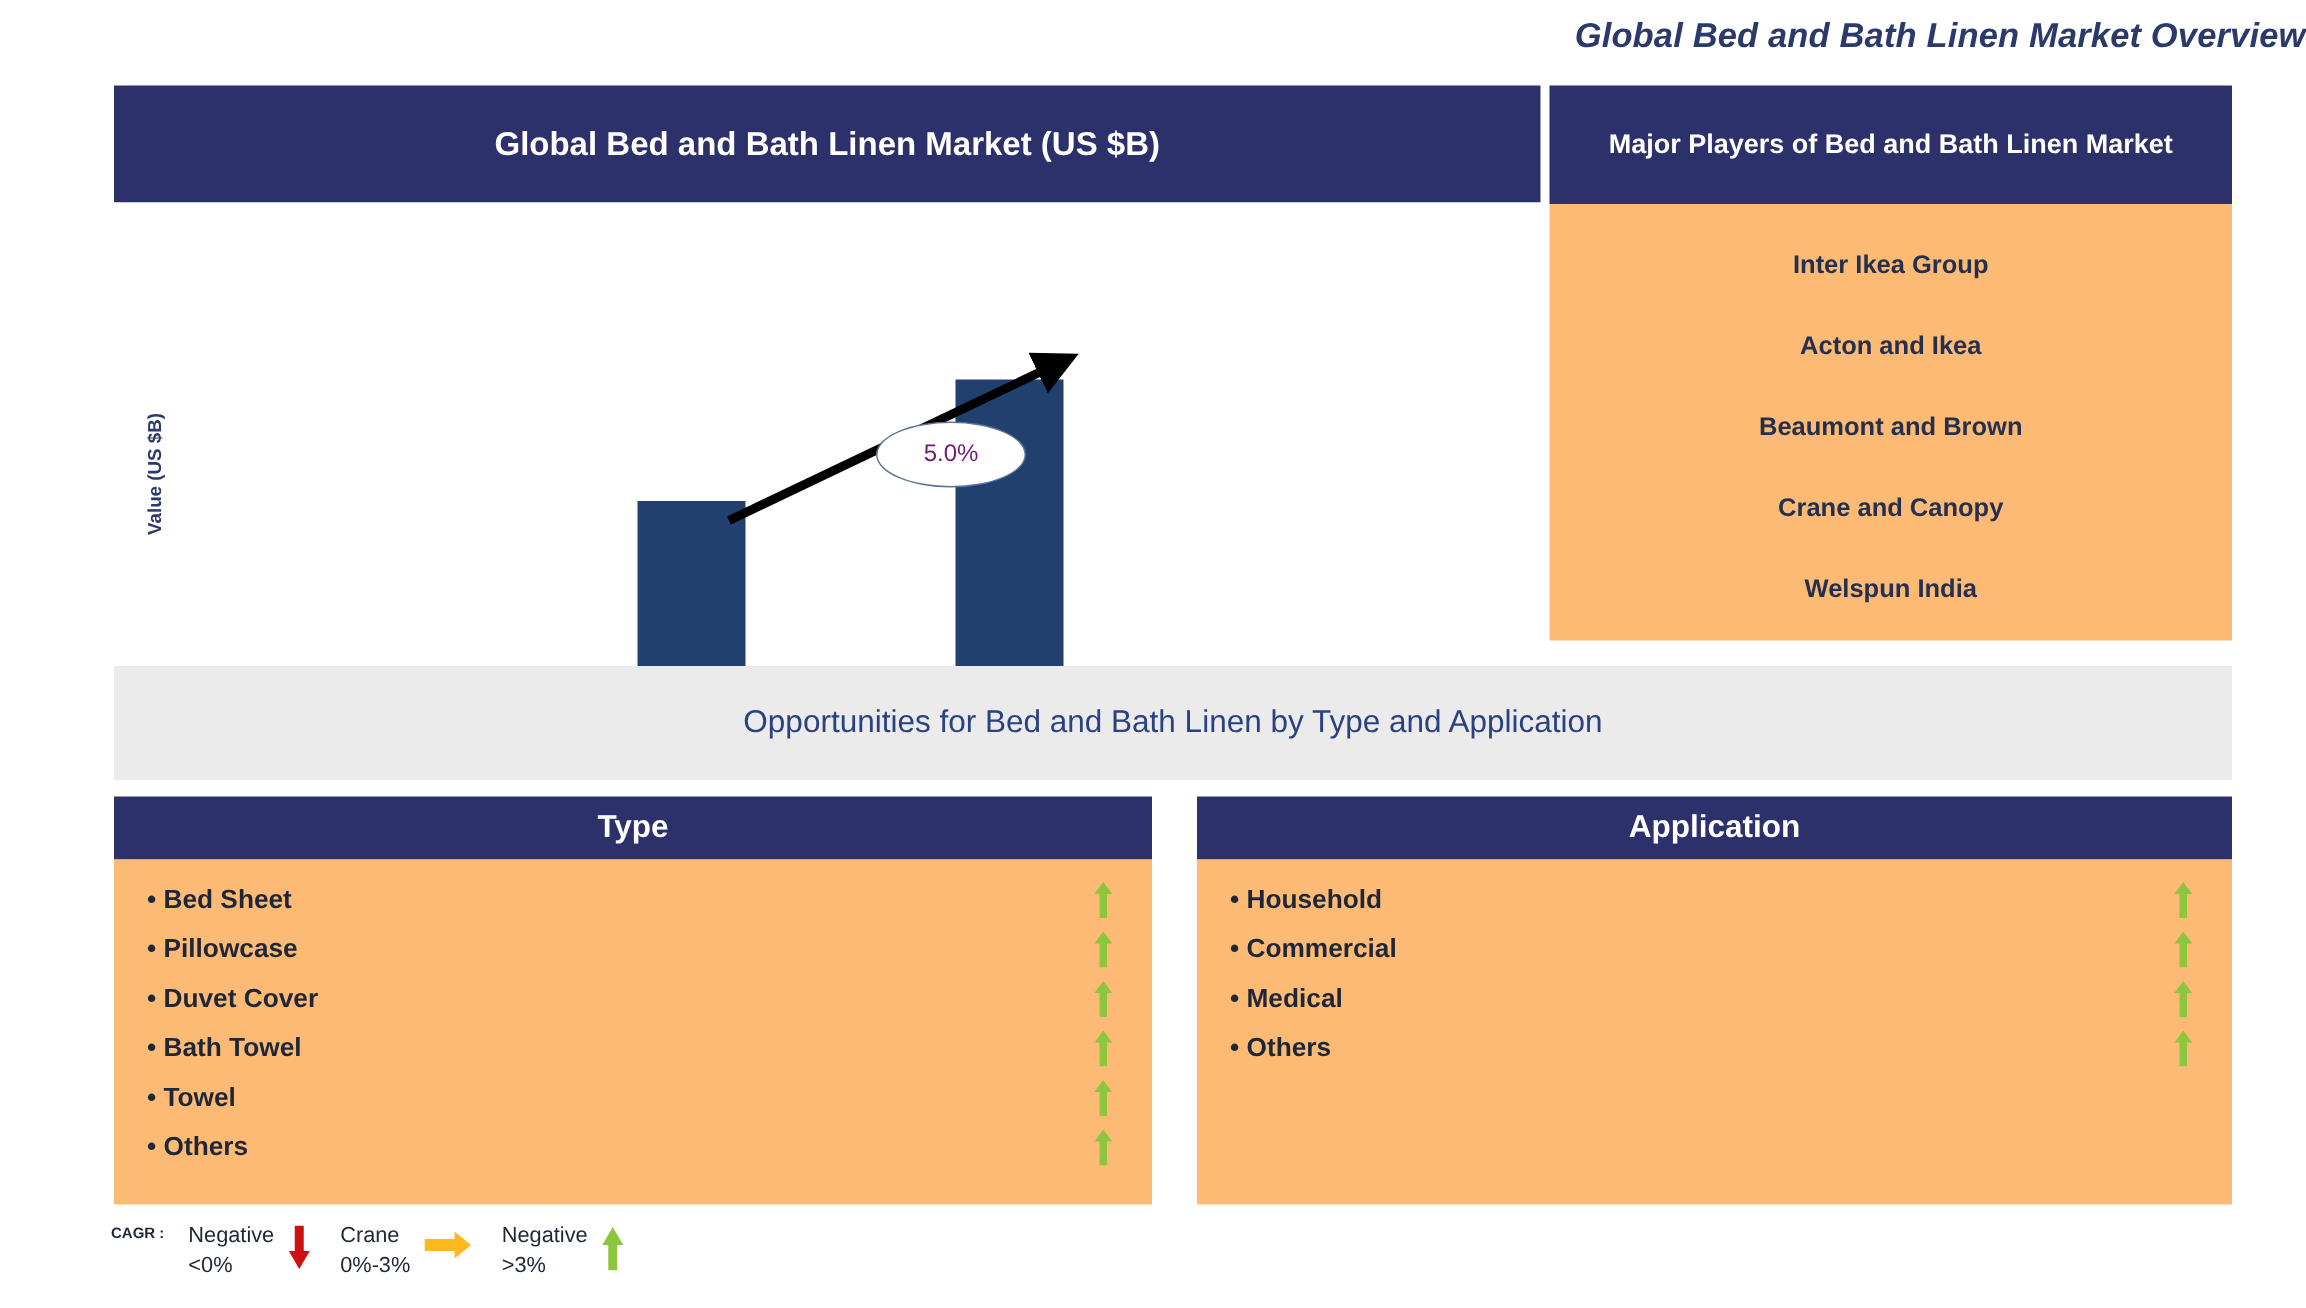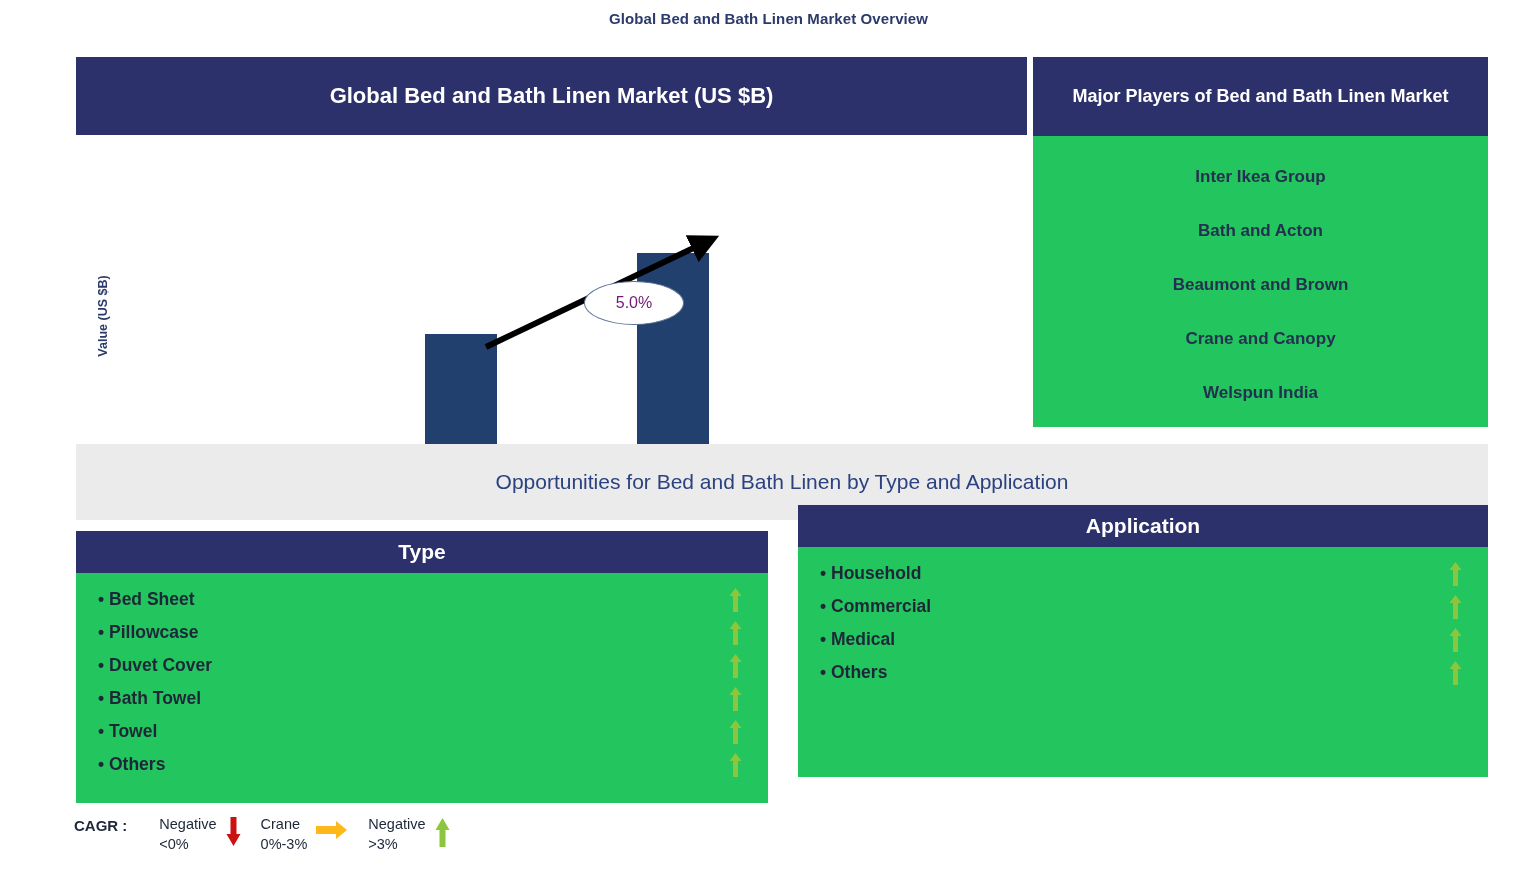--- a/index.html
+++ b/index.html
@@ -14,39 +14,40 @@
     font-family: "Liberation Sans", sans-serif;
     overflow: hidden;
   }
   .page { position: absolute; inset: 0; }
 
   
   #main-title {
     position: absolute;
     left: 0; top: 10px;
     width: 1537px;
-    text-align: center;
-    font-size: 15px;
+    text-align: right;
+    font-size: 23px;
     font-weight: bold;
     color: #2b3a6b;
     letter-spacing: 0.1px;
+    font-style: italic;
   }
 
   
   .panel-header {
     background: #2d316b;
     color: #ffffff;
     font-weight: bold;
     display: flex;
     align-items: center;
     justify-content: center;
     text-align: center;
     line-height: 1.25;
   }
-  .panel-body { background: #22c55e; }
+  .panel-body { background: #fdba74; }
 
   
   #chart-card {
     position: absolute;
     left: 76px; top: 57px;
     width: 951px; height: 380px;
   }
   #chart-header {
     position: absolute; left: 0; top: 0;
     width: 951px; height: 78px;
@@ -167,21 +168,21 @@
   }
 
   
   #type-card {
     position: absolute;
     left: 76px; top: 531px;
     width: 692px; height: 272px;
   }
   #application-card {
     position: absolute;
-    left: 798px; top: 505px;
+    left: 798px; top: 531px;
     width: 690px; height: 272px;
   }
   .cat-header {
     position: absolute; left: 0; top: 0;
     width: 100%; height: 42px;
     font-size: 21px;
   }
   .cat-body {
     position: absolute; left: 0; top: 42px;
     width: 100%; height: 230px;
@@ -209,24 +210,24 @@
 
   
   #cagr-legend {
     position: absolute;
     left: 74px; top: 815px;
     height: 46px;
     display: flex;
     align-items: flex-start;
   }
   #cagr-legend-title {
-    font-size: 15px;
+    font-size: 10px;
     font-weight: bold;
     color: #1d2738;
-    margin-right: 32px;
+    margin-right: 16px;
     padding-top: 2px;
     white-space: nowrap;
   }
   .legend-item {
     display: flex;
     align-items: flex-start;
     margin-right: 10px;
   }
   .legend-text {
     font-size: 14.5px;
@@ -273,21 +274,21 @@
       <div id="cagr-bubble">5.0%</div>
 
       <div id="source-note">Source : Lucintel</div>
     </div>
   </div>
 
   <div id="players-card">
     <div id="players-header" class="panel-header">Major Players of Bed and Bath Linen Market</div>
     <div id="players-body" class="panel-body">
       <div class="player-item">Inter Ikea Group</div>
-      <div class="player-item">Bath and Acton</div>
+      <div class="player-item">Acton and Ikea</div>
       <div class="player-item">Beaumont and Brown</div>
       <div class="player-item">Crane and Canopy</div>
       <div class="player-item">Welspun India</div>
     </div>
   </div>
 
   <div id="opportunities-banner">Opportunities for Bed and Bath Linen by Type and Application</div>
 
   <div id="type-card">
     <div class="panel-header cat-header">Type</div>

